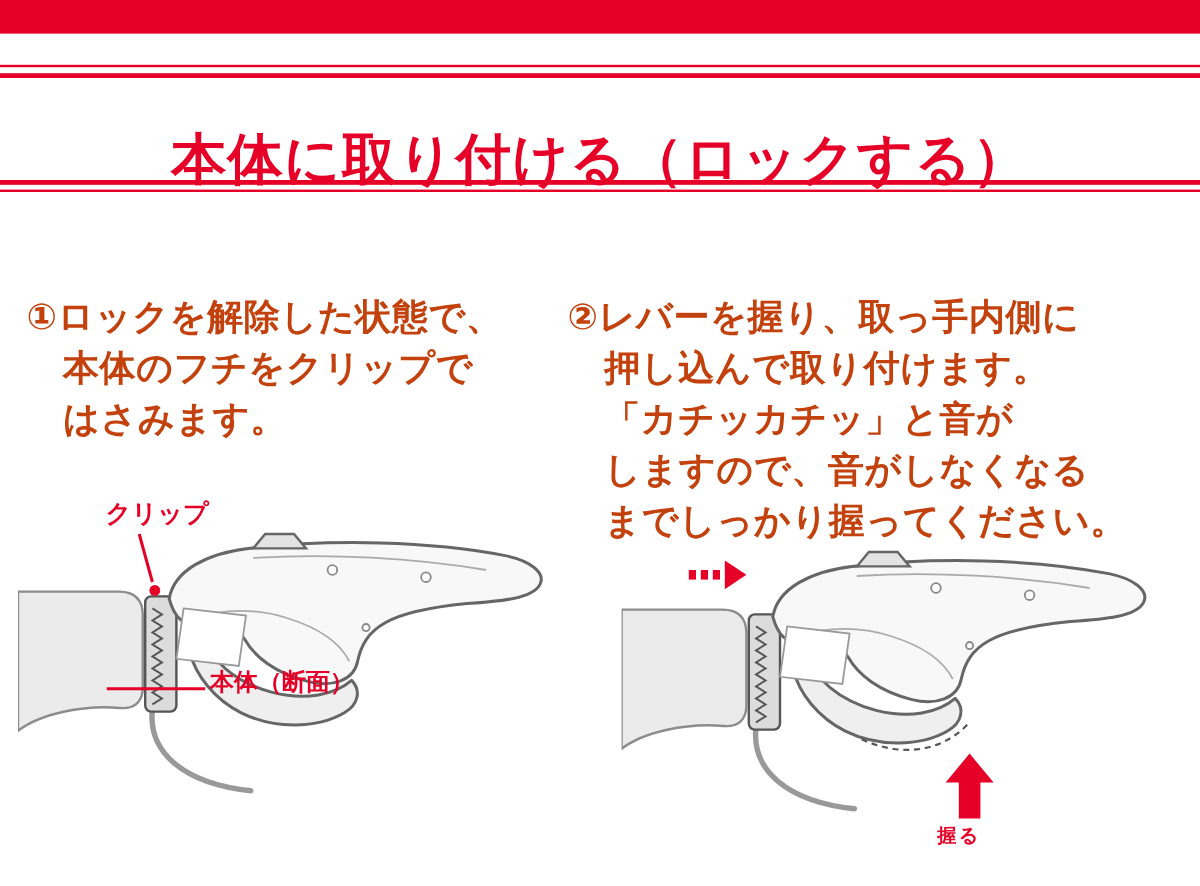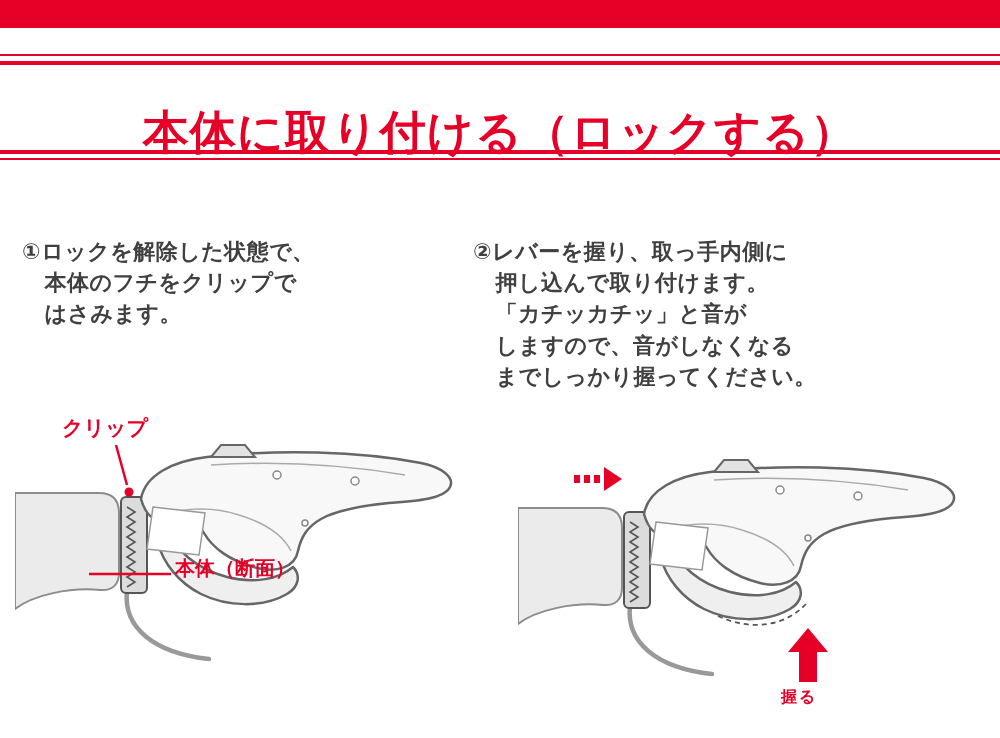--- a/index.html
+++ b/index.html
@@ -11,30 +11,30 @@
   .rule{position:absolute;left:0;width:100%;background:#e60027;}
   .rule-a1{top:54px;height:2px;}
   .rule-a2{top:61px;height:4px;}
   .rule-b1{top:150px;height:4px;}
   .rule-b2{top:158px;height:2px;}
   .title{
     position:absolute;left:0;top:74px;width:100%;text-align:center;
     color:#e60027;font-size:46px;font-weight:700;letter-spacing:1px;line-height:1.2;
   }
   .step{
-    position:absolute;font-size:22px;font-weight:600;color:#404040;
+    position:absolute;font-size:30px;font-weight:600;color:#c2410c;
     line-height:1.42;white-space:pre-line;letter-spacing:0.5px;
   }
   .step1{left:22px;top:214px;width:465px;}
   .step2{left:473px;top:214px;width:512px;}
   .fig{position:absolute;}
   .fig-left{left:15px;top:415px;width:470px;height:260px;}
   .fig-right{left:518px;top:430px;width:480px;height:270px;}
   .fig-label{position:absolute;color:#e60027;font-weight:700;line-height:1.1;}
-  .label-clip{left:62px;top:417px;font-size:21px;}
+  .label-clip{left:88px;top:417px;font-size:21px;}
   .label-body{left:175px;top:557px;font-size:20px;text-align:right;}
   .label-grip{left:781px;top:688px;font-size:16px;letter-spacing:2px;}
   svg{display:block;}
 </style>
 </head>
 <body>
 
 <div class="page">
 
   <div class="band"></div>

